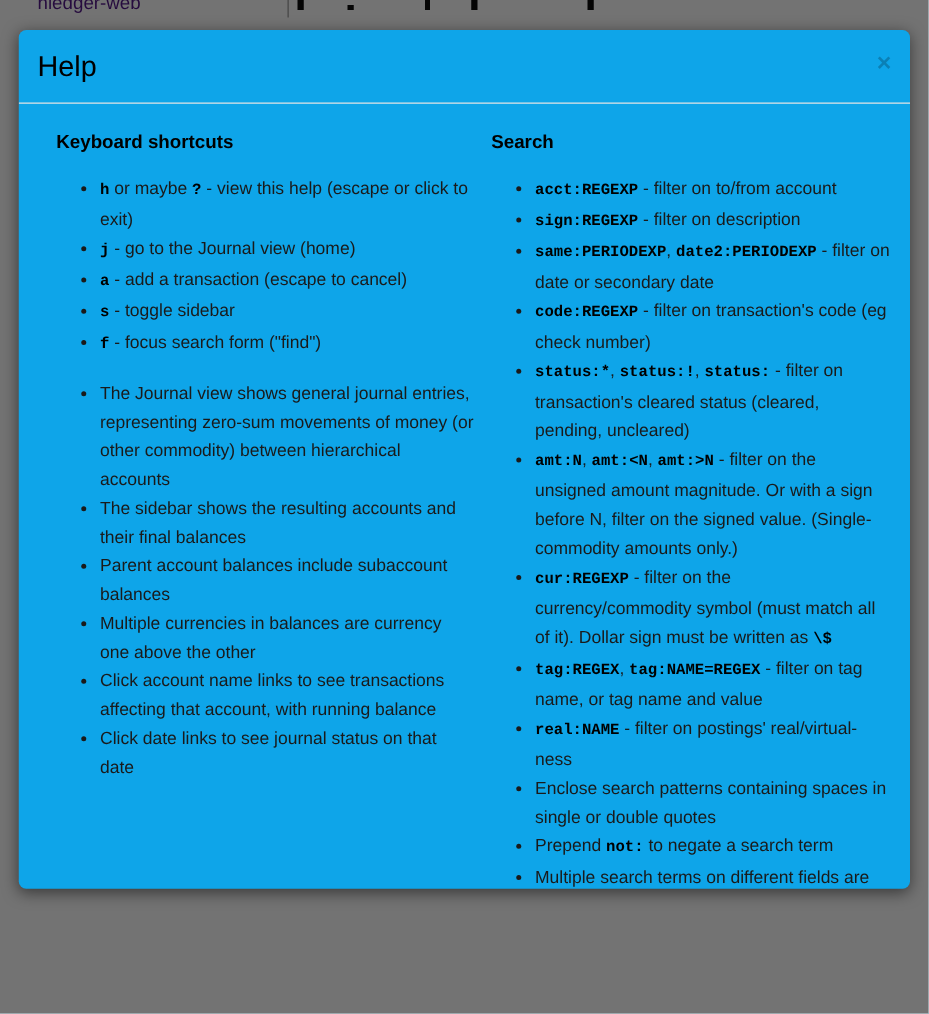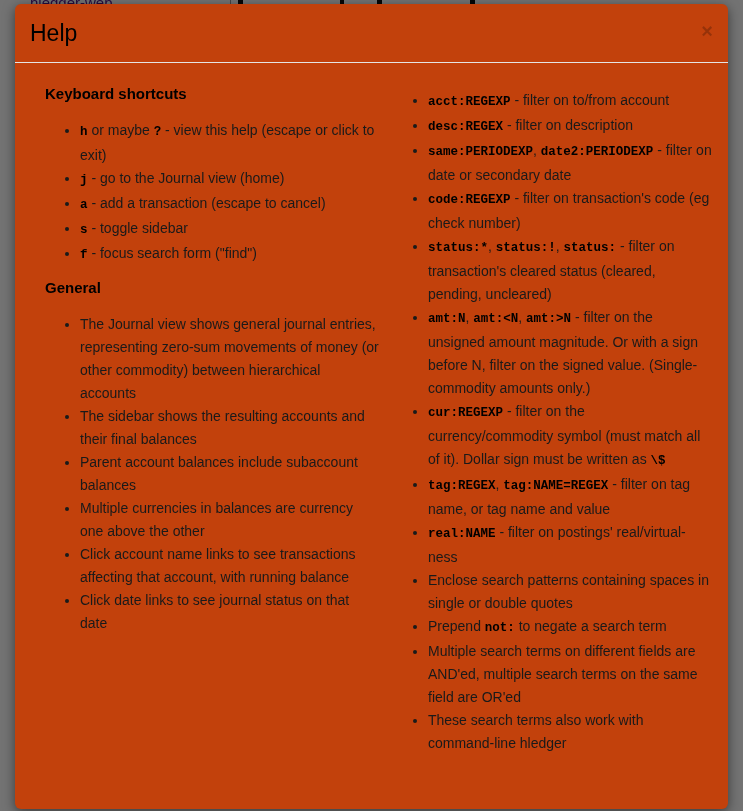--- a/index.html
+++ b/index.html
@@ -34,23 +34,23 @@
   .frag-5 { left: 470px; top: 0; width: 5px; height: 8px; }
 
   
   .modal-backdrop {
     position: absolute; inset: 0;
     background: rgba(0, 0, 0, 0.55);
   }
 
   
   .modal {
-    position: absolute; left: 15px; top: 4px;
-    width: 713px; height: 805px;
-    background: #c2410c;
+    position: absolute; left: 15px; top: 24px;
+    width: 713px; height: 687px;
+    background: #0ea5e9;
     border-radius: 6px;
     box-shadow: 0 3px 12px rgba(0, 0, 0, 0.5);
     overflow: hidden;
   }
   .modal-header {
     position: relative;
     padding: 15px 15px 14px 15px;
     border-bottom: 1px solid #e5e5e5;
   }
   .modal-title {
@@ -123,34 +123,34 @@
   <div class="modal-body">
     <div class="help-col left">
         <h3 class="section-heading">Keyboard shortcuts</h3>
         <ul class="help-list">
           <li><code>h</code> or maybe <code>?</code> - view this help (escape or click to exit)</li>
           <li><code>j</code> - go to the Journal view (home)</li>
           <li><code>a</code> - add a transaction (escape to cancel)</li>
           <li><code>s</code> - toggle sidebar</li>
           <li><code>f</code> - focus search form ("find")</li>
         </ul>
-        <h3 class="section-heading">General</h3>
         <ul class="help-list">
           <li>The Journal view shows general journal entries, representing zero-sum movements of money (or other commodity) between hierarchical accounts</li>
           <li>The sidebar shows the resulting accounts and their final balances</li>
           <li>Parent account balances include subaccount balances</li>
           <li>Multiple currencies in balances are currency one above the other</li>
           <li>Click account name links to see transactions affecting that account, with running balance</li>
           <li>Click date links to see journal status on that date</li>
         </ul>
       </div>
     <div class="help-col right">
+        <h3 class="section-heading">Search</h3>
         <ul class="help-list">
           <li><code>acct:REGEXP</code> - filter on to/from account</li>
-          <li><code>desc:REGEX</code> - filter on description</li>
+          <li><code>sign:REGEXP</code> - filter on description</li>
           <li><code>same:PERIODEXP</code>, <code>date2:PERIODEXP</code> - filter on date or secondary date</li>
           <li><code>code:REGEXP</code> - filter on transaction's code (eg check number)</li>
           <li><code>status:*</code>, <code>status:!</code>, <code>status:</code> - filter on transaction's cleared status (cleared, pending, uncleared)</li>
           <li><code>amt:N</code>, <code>amt:&lt;N</code>, <code>amt:&gt;N</code> - filter on the unsigned amount magnitude. Or with a sign before N, filter on the signed value. (Single-commodity amounts only.)</li>
           <li><code>cur:REGEXP</code> - filter on the currency/commodity symbol (must match all of it). Dollar sign must be written as <code>\$</code></li>
           <li><code>tag:REGEX</code>, <code>tag:NAME=REGEX</code> - filter on tag name, or tag name and value</li>
           <li><code>real:NAME</code> - filter on postings' real/virtual-ness</li>
           <li>Enclose search patterns containing spaces in single or double quotes</li>
           <li>Prepend <code>not:</code> to negate a search term</li>
           <li>Multiple search terms on different fields are AND'ed, multiple search terms on the same field are OR'ed</li>

